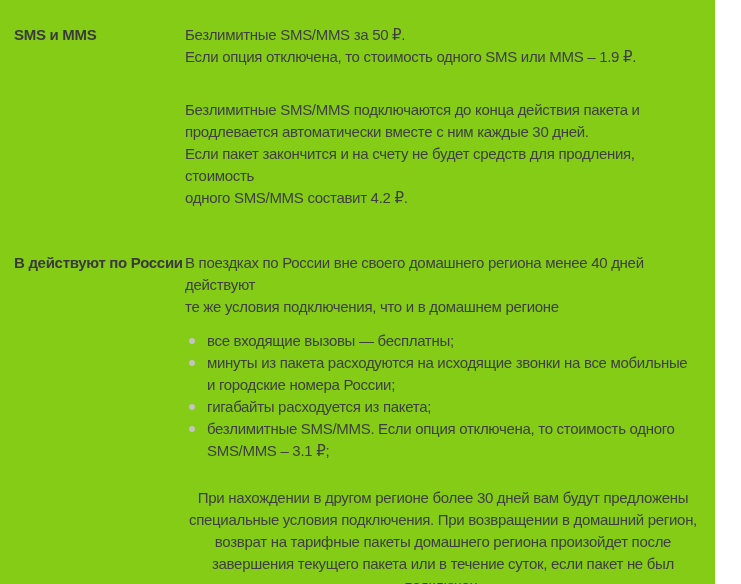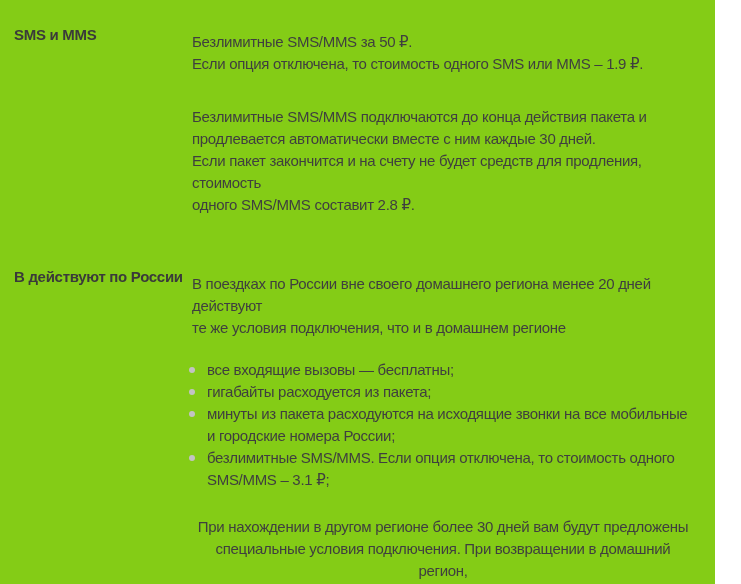--- a/index.html
+++ b/index.html
@@ -33,28 +33,28 @@
     font-size: 15px;
     font-weight: 700;
     line-height: 22px;
     color: #3a3a3a;
   }
   .content {
     flex: 1 1 auto;
     min-width: 0;
   }
   .para {
-    margin: 7px;
+    margin: 0;
     white-space: pre-line;
   }
   .para + .para {
     margin-top: 31px;
   }
   ul.bullets {
-    margin: 20px 0 0 0;
+    margin: 12px 0 0 0;
     padding: 0;
     list-style: none;
   }
   .bullet-item {
     position: relative;
     padding-left: 22px;
     white-space: pre-line;
   }
   .bullet-item::before {
     content: "";
@@ -77,34 +77,34 @@
 <main class="page">
 
   <section class="row">
     <h3 class="label">SMS и MMS</h3>
     <div class="content">
       <p class="para">Безлимитные SMS/MMS за 50 ₽.
 Если опция отключена, то стоимость одного SMS или MMS – 1.9 ₽.</p>
       <p class="para">Безлимитные SMS/MMS подключаются до конца действия пакета и
 продлевается автоматически вместе с ним каждые 30 дней.
 Если пакет закончится и на счету не будет средств для продления, стоимость
-одного SMS/MMS составит 2.8 ₽.</p>
+одного SMS/MMS составит 4.2 ₽.</p>
     </div>
   </section>
 
   <section class="row">
     <h3 class="label">В действуют по России</h3>
     <div class="content">
-      <p class="para intro">В поездках по России вне своего домашнего региона менее 20 дней действуют
+      <p class="para intro">В поездках по России вне своего домашнего региона менее 40 дней действуют
 те же условия подключения, что и в домашнем регионе</p>
       <ul class="bullets">
         <li class="bullet-item">все входящие вызовы — бесплатны;</li>
-        <li class="bullet-item">гигабайты расходуется из пакета;</li>
         <li class="bullet-item">минуты из пакета расходуются на исходящие звонки на все мобильные
 и городские номера России;</li>
+        <li class="bullet-item">гигабайты расходуется из пакета;</li>
         <li class="bullet-item">безлимитные SMS/MMS. Если опция отключена, то стоимость одного
 SMS/MMS – 3.1 ₽;</li>
       </ul>
       <p class="para outro">При нахождении в другом регионе более 30 дней вам будут предложены
 специальные условия подключения. При возвращении в домашний регион,
 возврат на тарифные пакеты домашнего региона произойдет после
 завершения текущего пакета или в течение суток, если пакет не был
 подключен.</p>
     </div>
   </section>

